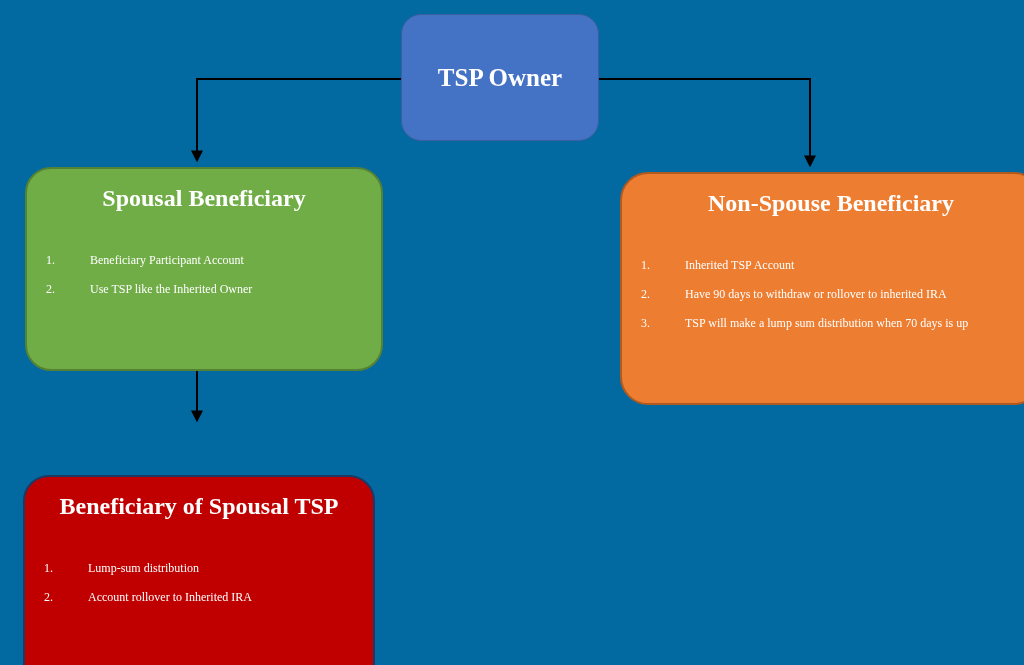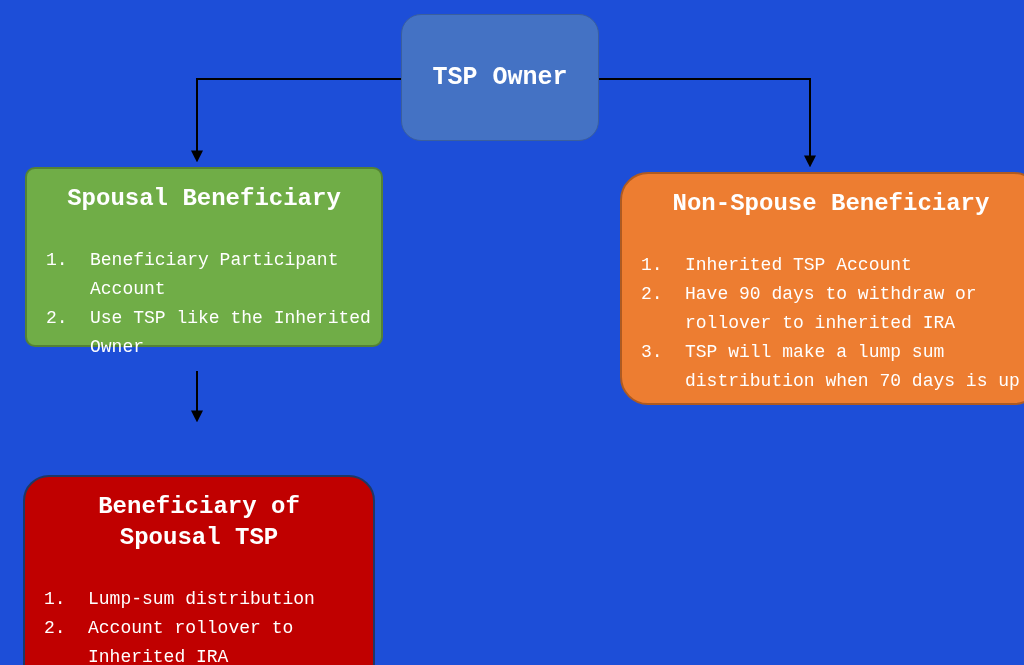--- a/index.html
+++ b/index.html
@@ -1,21 +1,21 @@
 <!DOCTYPE html>
 <html><head>
 <meta charset="utf-8">
 <style>
   html, body { margin: 0; padding: 0; background: #ffffff; }
   .canvas {
     position: relative;
     width: 1024px;
     height: 665px;
-    background: #1d4ed8;
-    font-family: Liberation Mono, monospace;
+    background: #0369a1;
+    font-family: Liberation Serif, serif;
     overflow: hidden;
   }
   svg.connectors {
     position: absolute;
     left: 0; top: 0;
     width: 1024px; height: 665px;
     pointer-events: none;
   }
   svg.connectors path.conn {
     fill: none;
@@ -32,22 +32,22 @@
     width: 198px; height: 127px;
     border-radius: 20px;
     border-width: 1px;
     display: flex;
     align-items: center;
     justify-content: center;
   }
   .node-owner .title { padding: 0; }
   .node-spousal {
     left: 25px; top: 167px;
-    width: 358px; height: 180px;
-    border-radius: 10px;
+    width: 358px; height: 204px;
+    border-radius: 26px;
     border-width: 2px;
   }
   .node-nonspouse {
     left: 620px; top: 172px;
     width: 422px; height: 233px;
     border-radius: 28px;
     border-width: 2px;
   }
   .node-spousaltsp {
     left: 23px; top: 427px;
@@ -61,21 +61,21 @@
     line-height: 31px;
     text-align: center;
     padding: 14px 30px 0 30px;
   }
   .node-owner .title { font-size: 25px; padding: 0 6px; }
   ol.items {
     list-style: none;
     counter-reset: n;
     margin: 32px 0 0 0;
     padding: 0 8px 0 63px;
-    font-size: 18px;
+    font-size: 12px;
     line-height: 29px;
   }
   ol.items li {
     counter-increment: n;
     position: relative;
   }
   ol.items li::before {
     content: counter(n) ".";
     position: absolute;
     left: -44px;

